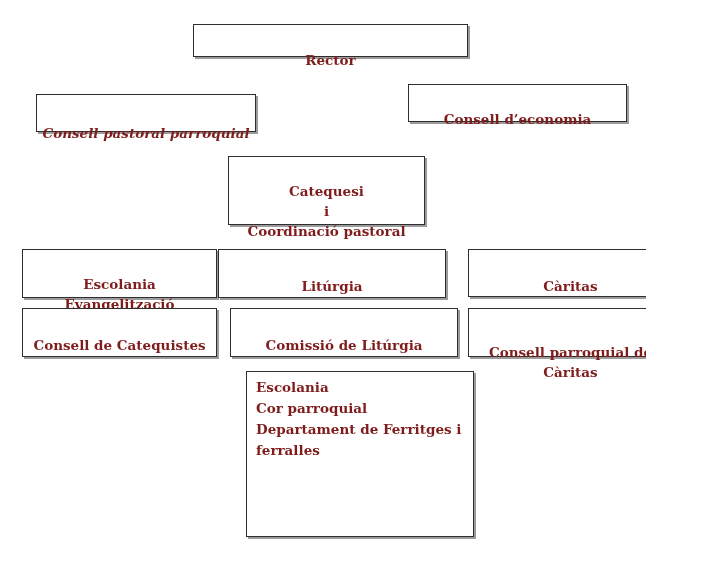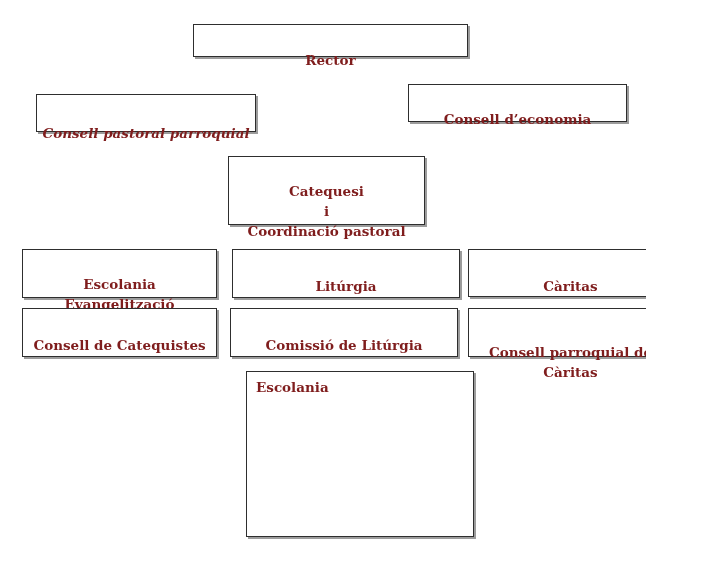--- a/index.html
+++ b/index.html
@@ -27,21 +27,21 @@
     line-height: 20px;
     text-align: center;
     padding: 6px 4px;
     white-space: pre-line;
   }
   #b-rector      { left: 193px; top: 24px;  width: 275px; height: 33px;  padding-top: 5px; }
   #b-pastoral    { left: 36px;  top: 94px;  width: 220px; height: 38px;  padding-top: 8px; font-style: italic; }
   #b-economia    { left: 408px; top: 84px;  width: 219px; height: 38px;  padding-top: 4px; }
   #b-secretaria  { left: 228px; top: 156px; width: 197px; height: 69px;  padding-top: 4px; }
   #b-catequesi   { left: 22px;  top: 249px; width: 195px; height: 49px;  padding-top: 4px; }
-  #b-liturgia    { left: 232px; top: 249px; width: 228px; height: 49px; }
+  #b-liturgia    { left: 218px; top: 249px; width: 228px; height: 49px; }
   #b-caritas     { left: 468px; top: 249px; width: 205px; height: 48px; }
   #b-catequistes { left: 22px;  top: 308px; width: 195px; height: 49px; }
   #b-comissio    { left: 230px; top: 308px; width: 228px; height: 49px; }
   #b-pcaritas    { left: 468px; top: 308px; width: 205px; height: 49px;  padding-top: 13px; }
   #b-serveis     {
     left: 230px; top: 371px; width: 228px; height: 166px;
     text-align: left;
     padding: 5px 9px;
     line-height: 21px;
     white-space: normal;
@@ -93,15 +93,17 @@
     <span>Consell de Catequistes</span>
   </div>
 
   <div class="box" id="b-pcaritas">
     <span>Consell parroquial de
 Càritas</span>
   </div>
 
   <div class="box" id="b-serveis">
     <div class="serveis-line">Escolania</div>
+    <div class="serveis-line">Cor parroquial</div>
+    <div class="serveis-line">Departament de Ferritges i ferralles</div>
   </div>
 
 </div>
 
 </body></html>

